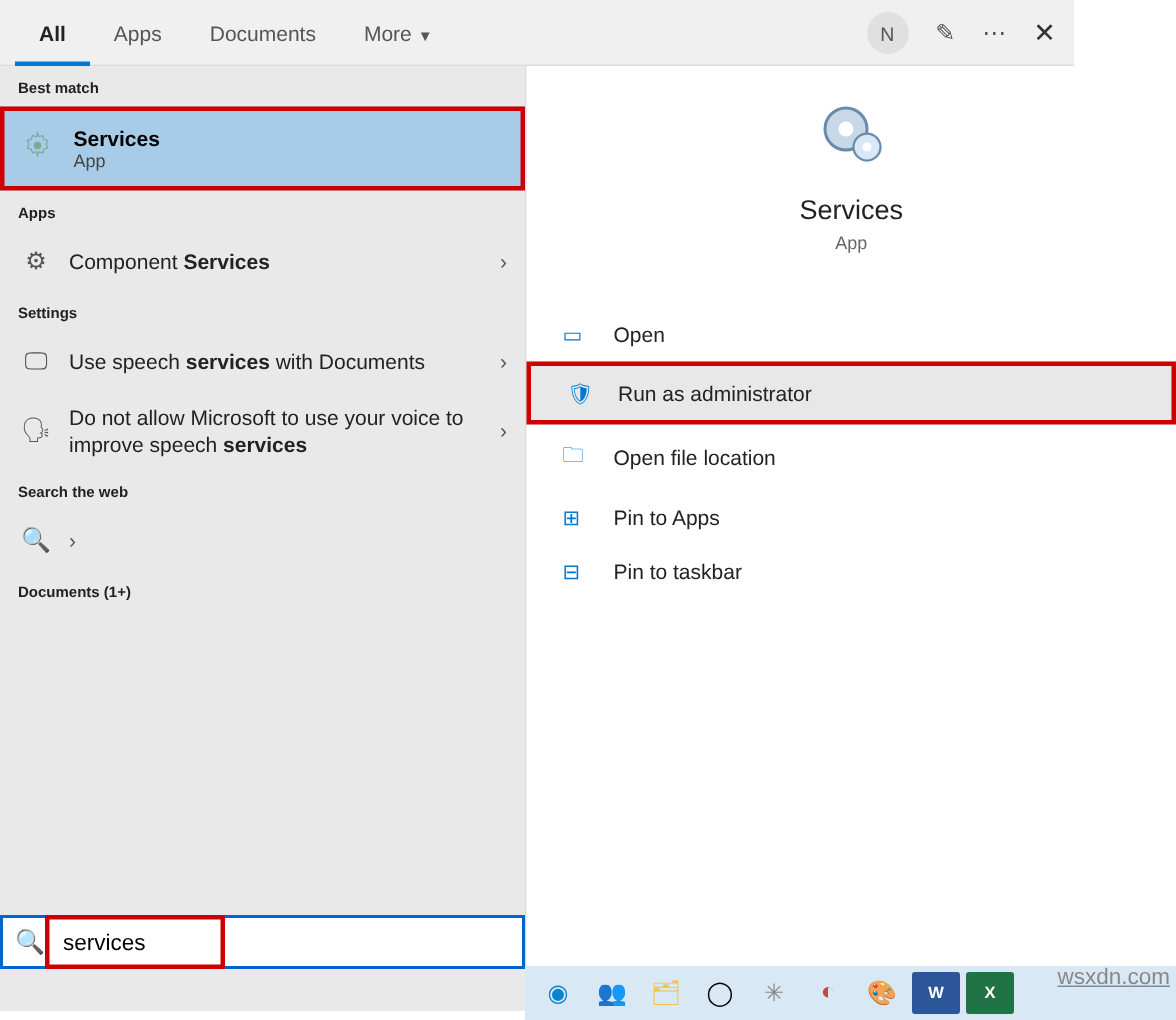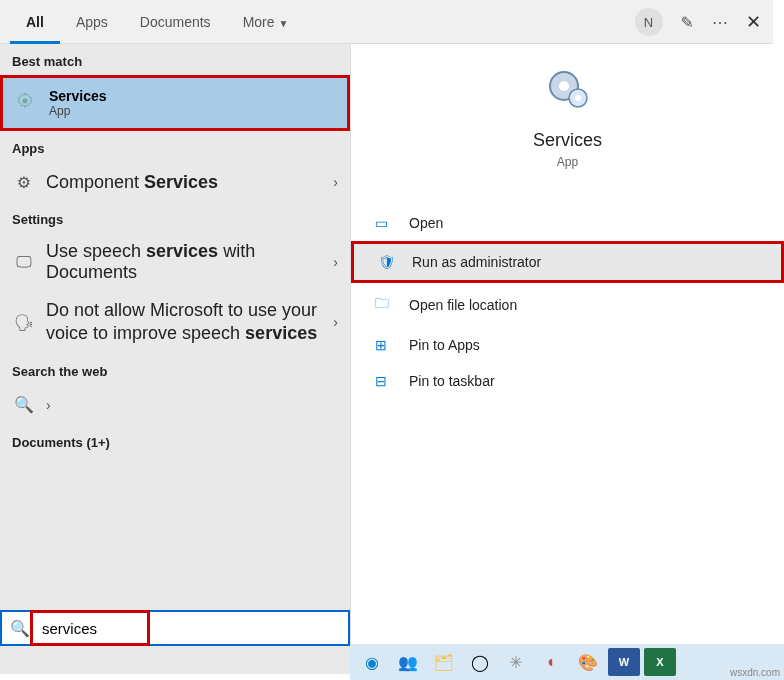--- a/index.html
+++ b/index.html
@@ -12,25 +12,25 @@
     
     .tabs { display: flex; align-items: center; height: 44px; padding: 0 10px; border-bottom: 1px solid #ddd; background: #f0f0f0; }
     .tab { padding: 0 16px; height: 44px; line-height: 44px; font-size: 14px; color: #555; cursor: pointer; }
     .tab.active { color: #222; font-weight: 600; border-bottom: 3px solid #0078d4; }
     .tab .chev { margin-left: 4px; font-size: 10px; }
     .header-right { position: absolute; right: 12px; top: 8px; display: flex; align-items: center; gap: 18px; }
     .avatar { width: 28px; height: 28px; border-radius: 50%; background: #e0e0e0; display: flex; align-items: center; justify-content: center; font-size: 13px; color: #555; }
     .hicon { color: #555; cursor: pointer; font-size: 16px; }
     .close-x { font-size: 18px; color: #333; cursor: pointer; }
 
-    .section-label { font-size: 13px; font-weight: 600; padding: 10px 24px 6px 12px; color: #222; }
+    .section-label { font-size: 10px; font-weight: 600; padding: 10px 24px 6px 12px; color: #222; }
 
     .result-row { display: flex; align-items: center; padding: 8px 12px; cursor: pointer; position: relative; }
     .result-row .icon { width: 24px; height: 24px; margin-right: 10px; display: flex; align-items: center; justify-content: center; font-size: 16px; color: #555; }
-    .result-row .text { flex: 1; font-size: 18px; color: #222; }
+    .result-row .text { flex: 1; font-size: 14px; color: #222; }
     .result-row .chevron { font-size: 14px; color: #555; }
 
     .best-match { background: #a8cbe8; padding: 10px 12px; }
     .best-match .title { font-weight: 600; font-size: 14px; }
     .best-match .sub { font-size: 12px; color: #444; }
     .red-box { border: 3px solid #cc0000; }
 
     
     .detail-top { text-align: center; padding: 22px 0 12px 0; }
     .gear-big { margin: 0 auto 16px auto; width: 48px; height: 48px; }
@@ -45,26 +45,26 @@
     
     .search-bar { position: absolute; left: 0; bottom: 34px; width: 350px; height: 36px; border: 2px solid #0066cc; background: #fff; display: flex; align-items: center; }
     .search-bar .sicon { width: 36px; text-align: center; font-size: 16px; color: #333; }
     .search-input { border: none; outline: none; font-size: 15px; flex: 1; padding: 4px; }
     .search-red { position: absolute; left: 30px; bottom: 34px; width: 120px; height: 36px; border: 3px solid #cc0000; pointer-events: none; }
 
     
     .taskbar { position: absolute; left: 350px; right: 0; bottom: 0; height: 36px; background: #d9e8f5; display: flex; align-items: center; padding: 0 6px; gap: 4px; }
     .tb-icon { width: 32px; height: 28px; display: flex; align-items: center; justify-content: center; font-size: 16px; border-radius: 2px; }
 
-    .watermark { position: absolute; right: 4px; bottom: 2px; font-size: 10px; color: #888; }
+    .watermark { position: absolute; right: 4px; bottom: 20px; font-size: 15px; color: #888; text-decoration: underline; }
   </style>
 </head>
 <body>
 
-<div class="tabs" style="position:relative; width:773px;">
+<div class="tabs" style="position:relative; width:716px;">
   <div class="tab active">All</div>
   <div class="tab">Apps</div>
   <div class="tab">Documents</div>
   <div class="tab"><span>More</span><span class="chev">▼</span></div>
   <div class="header-right">
     <div class="avatar">N</div>
     <span class="hicon">✎</span>
     <span class="hicon">⋯</span>
     <span class="close-x">✕</span>
   </div>

